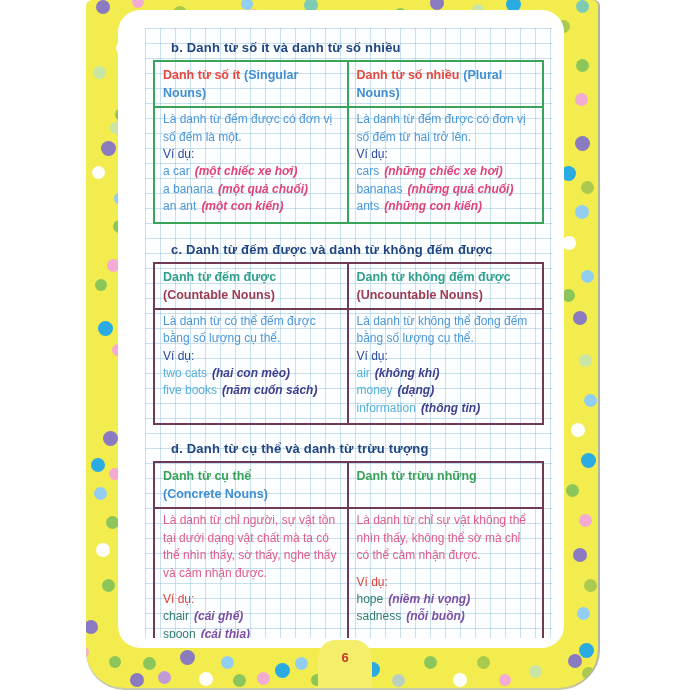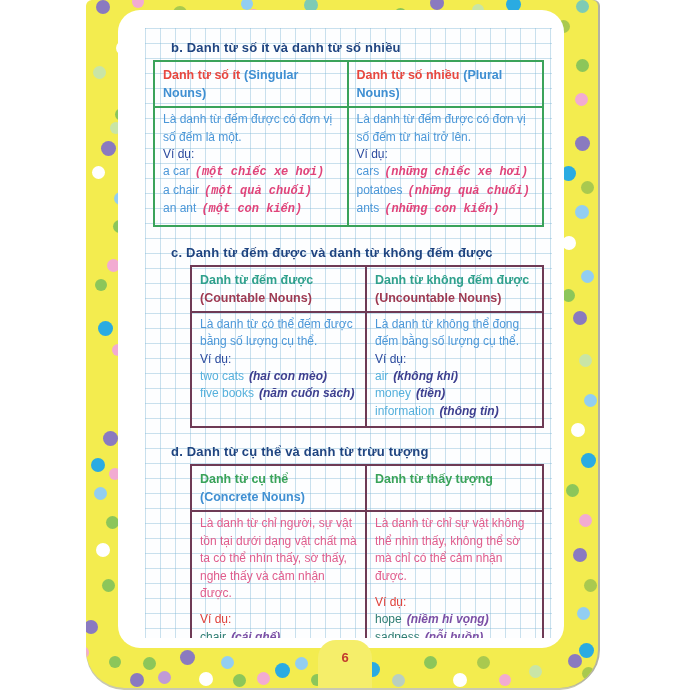--- a/index.html
+++ b/index.html
@@ -40,21 +40,21 @@
   }
   .sec-heading{
     font-size:13px;font-weight:bold;color:#1f4480;
     margin:6px 0 5px 18px;letter-spacing:.2px;
   }
   .g-table{
     display:grid;grid-template-columns:1fr 1fr;
     background:rgba(255,255,255,.0);
   }
   .sec-b .g-table{border:2px solid #3aa35a;}
-  .sec-c .g-table,.sec-d .g-table{border:2px solid #6e3a55;margin-left:37px;}
+  .sec-c .g-table,.sec-d .g-table{border:2px solid #6e3a55;}
   .g-cell{padding:3px 8px 6px 8px;font-size:12px;line-height:1.45;}
   .sec-b .hcell{border-bottom:2px solid #3aa35a;}
   .sec-c .hcell,.sec-d .hcell{border-bottom:2px solid #6e3a55;}
   .sec-b .c-left{border-right:2px solid #3aa35a;}
   .sec-c .c-left,.sec-d .c-left{border-right:2px solid #6e3a55;}
   .hcell{font-weight:bold;font-size:12.5px;padding-top:4px;padding-bottom:4px;}
   
   .sec-b .cell-title{color:#e8473f;}
   .sec-b .cell-sub{color:#3f8fd2;display:inline;margin-left:4px;}
   .sec-c .cell-title{color:#2fa08c;}
@@ -64,21 +64,21 @@
   
   .sec-b .desc,.sec-c .desc{color:#4b97d8;}
   .sec-d .desc{color:#e05c8c;}
   .vi-label{font-weight:normal;}
   .sec-b .vi-label,.sec-c .vi-label{color:#2b4a9e;}
   .sec-d .vi-label{color:#e0403a;margin-top:9px;}
   .sec-b .ex-en{color:#4b97d8;}
   .sec-c .ex-en{color:#55b0dc;}
   .sec-d .ex-en{color:#2e7d72;}
   .ex-vi{font-style:italic;font-weight:600;margin-left:5px;}
-  .sec-b .ex-vi{color:#e0447a;font-family:Liberation Mono, monospace;}
+  .sec-b .ex-vi{color:#e0447a;}
   .sec-c .ex-vi{color:#3d3f8f;}
   .sec-d .ex-vi{color:#7b4fa5;}
   .spacer-b{height:12px;}
   .spacer-c{height:10px;}
 </style>
 </head>
 <body>
 
 <div id="frame">
 
@@ -172,28 +172,28 @@
         <div class="g-cell hcell c-left">
           <span class="cell-title">Danh từ số ít</span><span class="cell-sub">(Singular Nouns)</span>
         </div>
         <div class="g-cell hcell">
           <span class="cell-title">Danh từ số nhiều</span><span class="cell-sub">(Plural Nouns)</span>
         </div>
         <div class="g-cell c-left">
           <div class="desc">Là danh từ đếm được có đơn vị số đếm là một.</div>
           <div class="vi-label">Ví dụ:</div>
           <div class="ex-line"><span class="ex-en">a car</span><span class="ex-vi">(một chiếc xe hơi)</span></div>
-          <div class="ex-line"><span class="ex-en">a chair</span><span class="ex-vi">(một quả chuối)</span></div>
+          <div class="ex-line"><span class="ex-en">a banana</span><span class="ex-vi">(một quả chuối)</span></div>
           <div class="ex-line"><span class="ex-en">an ant</span><span class="ex-vi">(một con kiến)</span></div>
         </div>
         <div class="g-cell">
           <div class="desc">Là danh từ đếm được có đơn vị số đếm từ hai trở lên.</div>
           <div class="vi-label">Ví dụ:</div>
           <div class="ex-line"><span class="ex-en">cars</span><span class="ex-vi">(những chiếc xe hơi)</span></div>
-          <div class="ex-line"><span class="ex-en">potatoes</span><span class="ex-vi">(những quả chuối)</span></div>
+          <div class="ex-line"><span class="ex-en">bananas</span><span class="ex-vi">(những quả chuối)</span></div>
           <div class="ex-line"><span class="ex-en">ants</span><span class="ex-vi">(những con kiến)</span></div>
         </div>
       </div>
     </div>
 
     <div class="spacer-b"></div>
 
     <div class="section sec-c">
       <div class="sec-heading">c. Danh từ đếm được và danh từ không đếm được</div>
       <div class="g-table">
@@ -206,36 +206,36 @@
         <div class="g-cell c-left">
           <div class="desc">Là danh từ có thể đếm được bằng số lượng cụ thể.</div>
           <div class="vi-label">Ví dụ:</div>
           <div class="ex-line"><span class="ex-en">two cats</span><span class="ex-vi">(hai con mèo)</span></div>
           <div class="ex-line"><span class="ex-en">five books</span><span class="ex-vi">(năm cuốn sách)</span></div>
         </div>
         <div class="g-cell">
           <div class="desc">Là danh từ không thể đong đếm bằng số lượng cụ thể.</div>
           <div class="vi-label">Ví dụ:</div>
           <div class="ex-line"><span class="ex-en">air</span><span class="ex-vi">(không khí)</span></div>
-          <div class="ex-line"><span class="ex-en">money</span><span class="ex-vi">(tiền)</span></div>
+          <div class="ex-line"><span class="ex-en">money</span><span class="ex-vi">(dạng)</span></div>
           <div class="ex-line"><span class="ex-en">information</span><span class="ex-vi">(thông tin)</span></div>
         </div>
       </div>
     </div>
 
     <div class="spacer-c"></div>
 
     <div class="section sec-d">
       <div class="sec-heading">d. Danh từ cụ thể và danh từ trừu tượng</div>
       <div class="g-table">
         <div class="g-cell hcell c-left">
           <span class="cell-title">Danh từ cụ thể</span><span class="cell-sub">(Concrete Nouns)</span>
         </div>
         <div class="g-cell hcell">
-          <span class="cell-title">Danh từ thấy tượng</span>
+          <span class="cell-title">Danh từ trừu những</span>
         </div>
         <div class="g-cell c-left">
           <div class="desc">Là danh từ chỉ người, sự vật tồn tại dưới dạng vật chất mà ta có thể nhìn thấy, sờ thấy, nghe thấy và cảm nhận được.</div>
           <div class="vi-label">Ví dụ:</div>
           <div class="ex-line"><span class="ex-en">chair</span><span class="ex-vi">(cái ghế)</span></div>
           <div class="ex-line"><span class="ex-en">spoon</span><span class="ex-vi">(cái thìa)</span></div>
 
         </div>
         <div class="g-cell">
           <div class="desc">Là danh từ chỉ sự vật không thể nhìn thấy, không thể sờ mà chỉ có thể cảm nhận được.</div>

